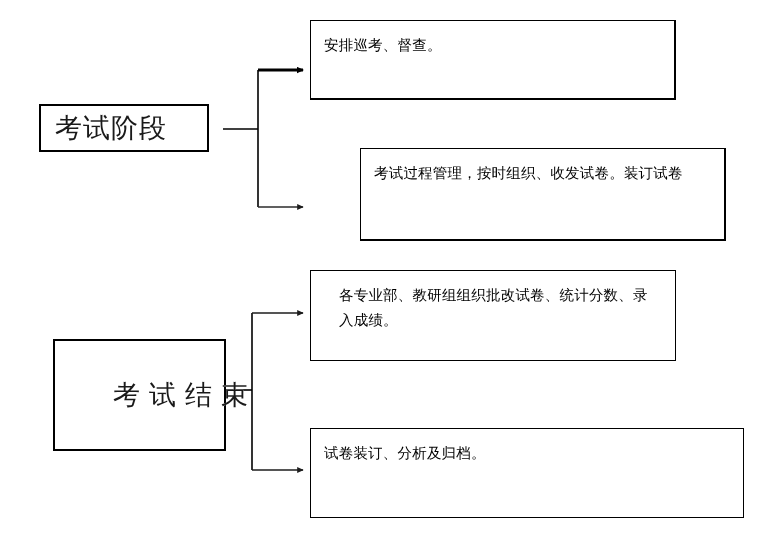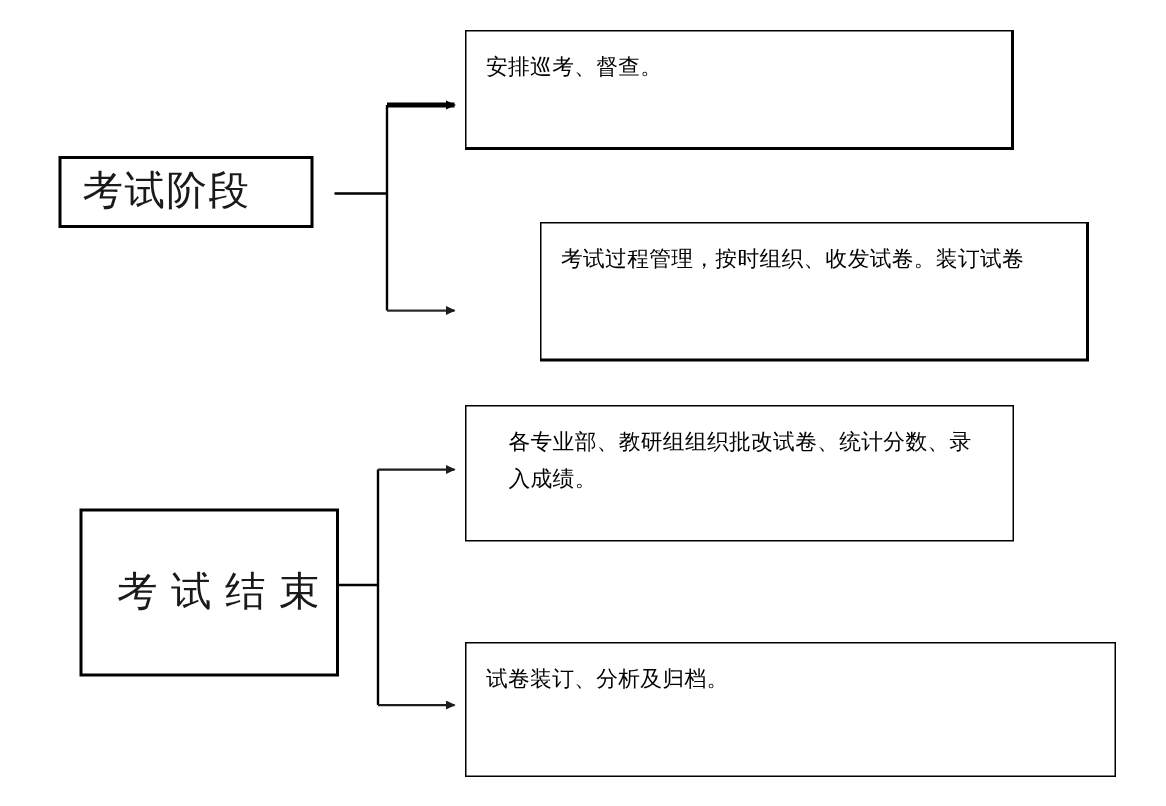--- a/index.html
+++ b/index.html
@@ -59,20 +59,21 @@
     left: 39px;
     top: 104px;
     width: 170px;
     height: 48px;
   }
   #stage-exam-end {
     left: 53px;
     top: 339px;
     width: 173px;
     height: 112px;
+    padding-left: 35px;
   }
 
   
   .task-box {
     position: absolute;
     box-sizing: border-box;
     border: 1px solid #000000;
     background: #ffffff;
     padding: 12px 14px 10px 13px;
   }

